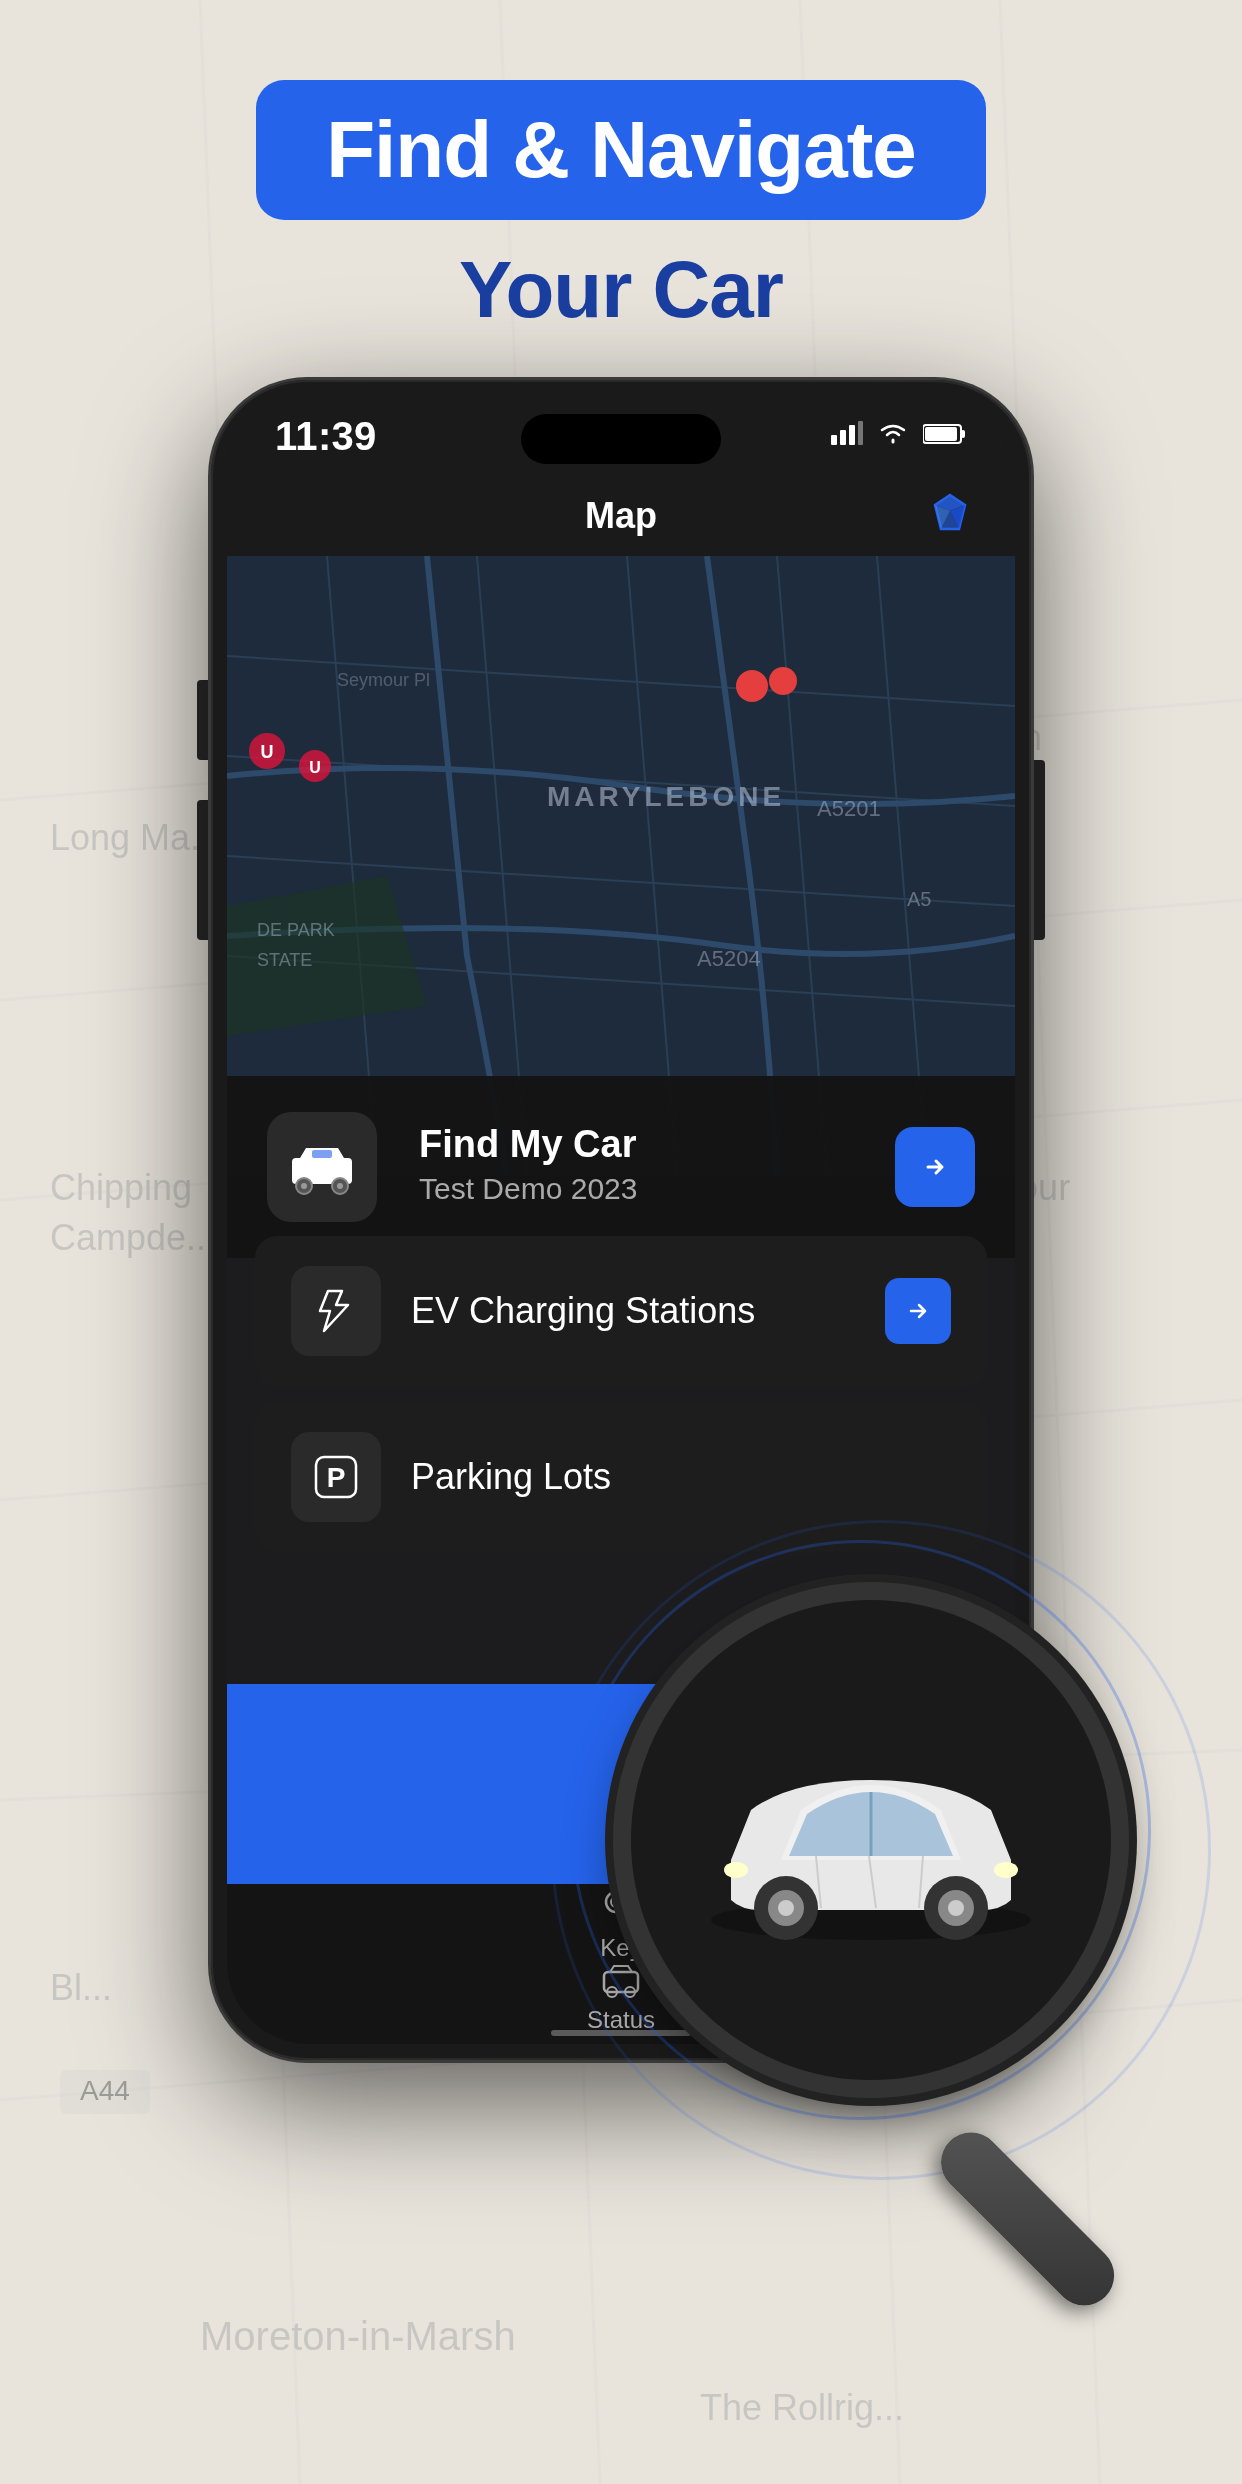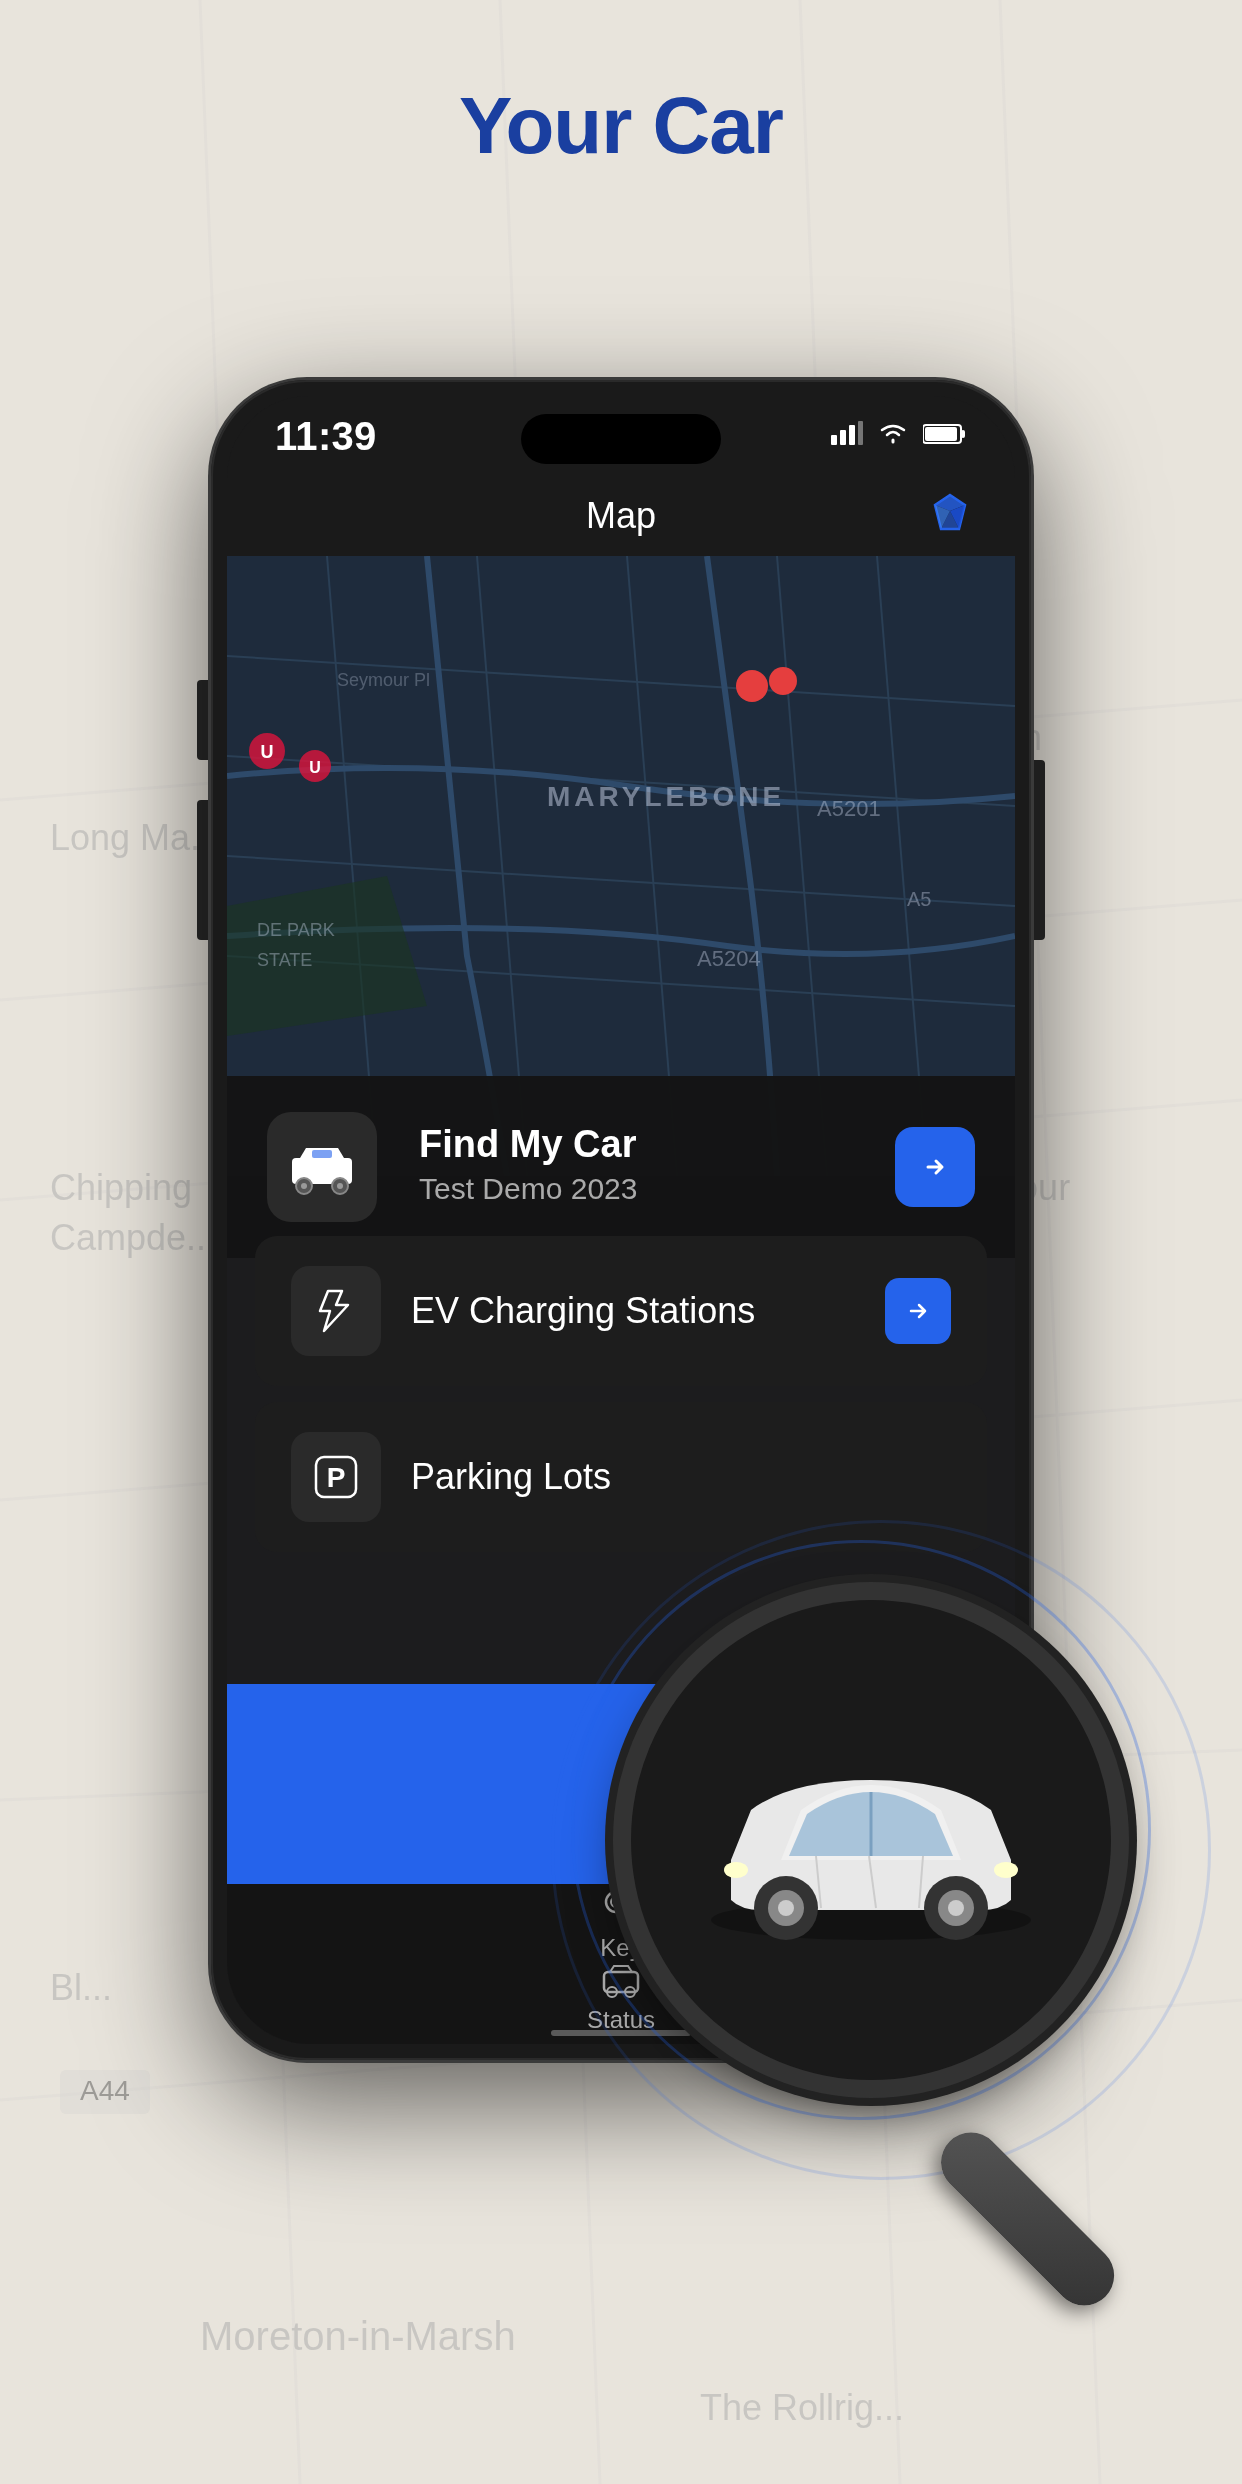--- a/index.html
+++ b/index.html
@@ -178,21 +178,21 @@
       background: #1a1a1a;
       display: flex;
       align-items: center;
       justify-content: center;
       z-index: 40;
     }
 
     .app-header-title {
       color: #ffffff;
       font-size: 36px;
-      font-weight: 400;
+      font-weight: 700;
     }
 
     .app-header-gem {
       position: absolute;
       right: 44px;
       font-size: 40px;
     }
 
     
     .map-area {
@@ -459,20 +459,23 @@
     <text x="950" y="870" fill="#aaa" font-size="30" font-family="Arial">Id...</text>
 
     <rect x="880" y="820" width="100" height="44" rx="6" fill="#ccc" opacity="0.5"></rect>
     <text x="930" y="850" fill="#555" font-size="28" text-anchor="middle" font-family="Arial">A429</text>
     <rect x="60" y="2070" width="90" height="44" rx="6" fill="#ccc" opacity="0.5"></rect>
     <text x="105" y="2100" fill="#555" font-size="28" text-anchor="middle" font-family="Arial">A44</text>
   </svg>
 </div>
 
 <div class="header">
+  <div class="headline-badge">
+    <div class="headline-badge-text">Find &amp; Navigate</div>
+  </div>
   <div class="headline-sub">Your Car</div>
 </div>
 
 <div class="phone-wrapper">
   <div class="phone-btn-left"></div>
   <div class="phone-btn-left2"></div>
   <div class="phone-btn-right"></div>
 
   <div class="phone-outer">
     <div class="phone-screen">

